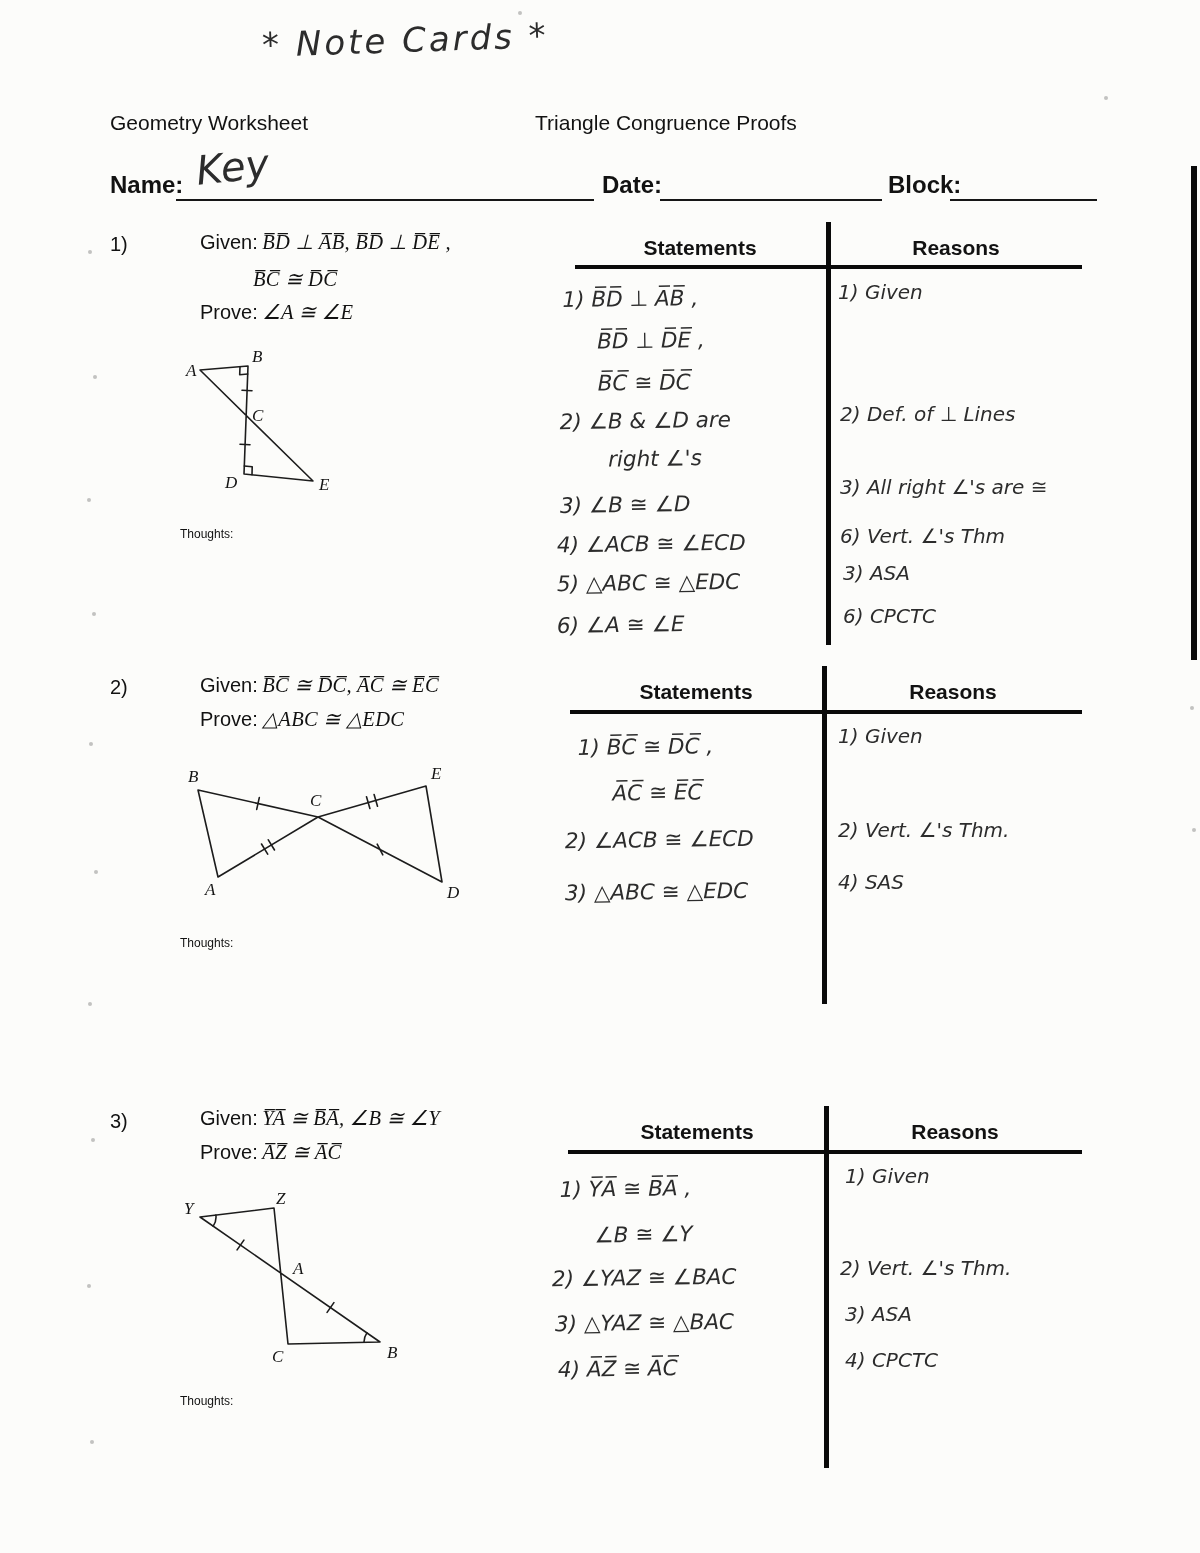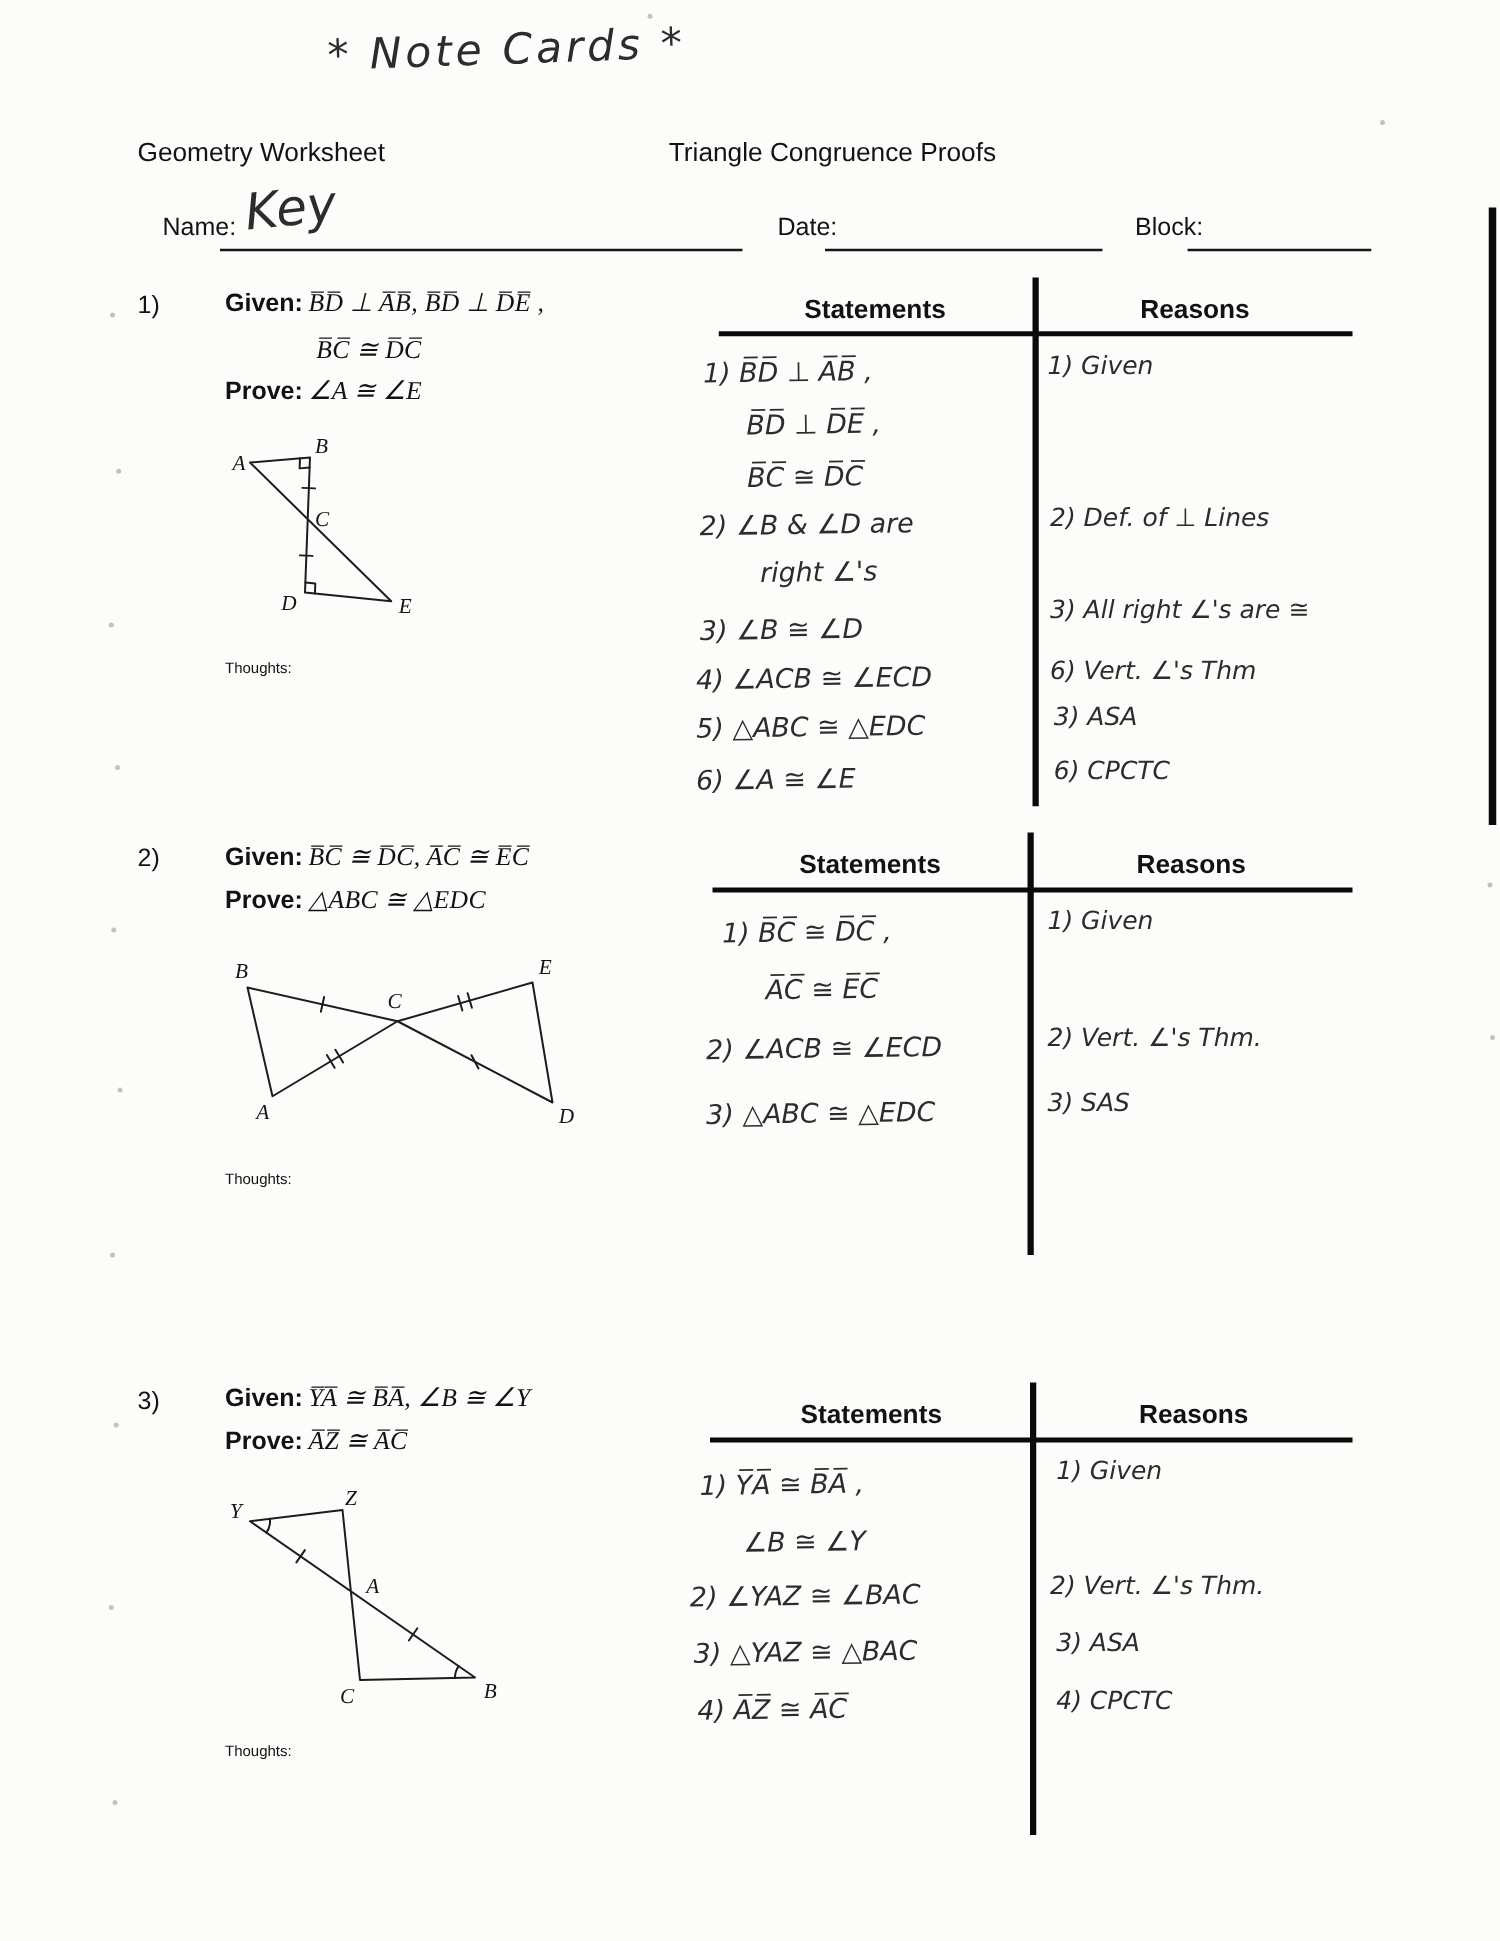--- a/index.html
+++ b/index.html
@@ -2,22 +2,22 @@
 <html><head>
 <meta charset="utf-8">
 <style>
   html,body { margin:0; padding:0; background:#d9d9d6; }
   .page {
     position:relative; width:1200px; height:1553px; margin:0 auto;
     background:#fcfcfa; color:#121212; overflow:hidden;
     font-family:"Liberation Sans", sans-serif;
   }
   .title  { position:absolute; font-weight:normal; font-size:21px; white-space:nowrap; }
-  .lab    { position:absolute; font-weight:normal; font-size:20px; white-space:nowrap;margin-left:20px; }
-  .lb     { font-weight:bold; font-size:20px; }
+  .lab    { position:absolute; font-weight:bold; font-size:24px; white-space:nowrap; }
+  .lb     { font-weight:normal; font-size:20px;margin-left:20px; }
   .num    { position:absolute; font-size:20px; }
   .giv    { position:absolute; white-space:nowrap; }
   .math   { font-family:Liberation Serif, serif; font-style:italic; font-size:20.5px; letter-spacing:.3px; }
   .thoughts { position:absolute; font-size:12px; }
   .hdr    { position:absolute; text-align:center; font-weight:bold; font-size:21px; }
   .hrule  { position:absolute; height:2px; background:#161616; }
   .hrule.thick { height:4px; background:#0a0a0a; }
   .vrule  { position:absolute; width:5px; background:#0a0a0a; }
   .hand   { font-family:"DejaVu Sans", sans-serif; font-style:italic; color:#2c2c2c; }
   .topnote { position:absolute; left:262px; top:20px; font-size:34px; letter-spacing:3px; transform:rotate(-2deg); }
@@ -136,21 +136,21 @@
   <div class="hdr" style="left:828px;top:680px;width:250px">Reasons</div>
   <div class="hrule thick" style="left:570px;top:710px;width:512px"></div>
   <div class="vrule" style="left:822px;top:666px;height:338px"></div>
 
   <div class="hand stmt" style="left:578px;top:724px;line-height:46px">1) B̅C̅ ≅ D̅C̅ ,
      A̅C̅ ≅ E̅C̅</div>
   <div class="hand rsn" style="left:838px;top:724px">1) Given</div>
   <div class="hand stmt" style="left:565px;top:820px">2) ∠ACB ≅ ∠ECD</div>
   <div class="hand rsn" style="left:838px;top:818px">2) Vert. ∠'s Thm.</div>
   <div class="hand stmt" style="left:565px;top:872px">3) △ABC ≅ △EDC</div>
-  <div class="hand rsn" style="left:838px;top:870px">3) SAS</div>
+  <div class="hand rsn" style="left:838px;top:870px">4) SAS</div>
 
   <div class="num" style="left:110px;top:1110px">3)</div>
   <div class="giv" style="left:180px;top:1106px">
     <span class="lb">Given:</span>
     <span class="math">Y̅A̅ ≅ B̅A̅, ∠B ≅ ∠Y</span>
   </div>
   <div class="giv" style="left:180px;top:1140px">
     <span class="lb">Prove:</span>
     <span class="math">A̅Z̅ ≅ A̅C̅</span>
   </div>

